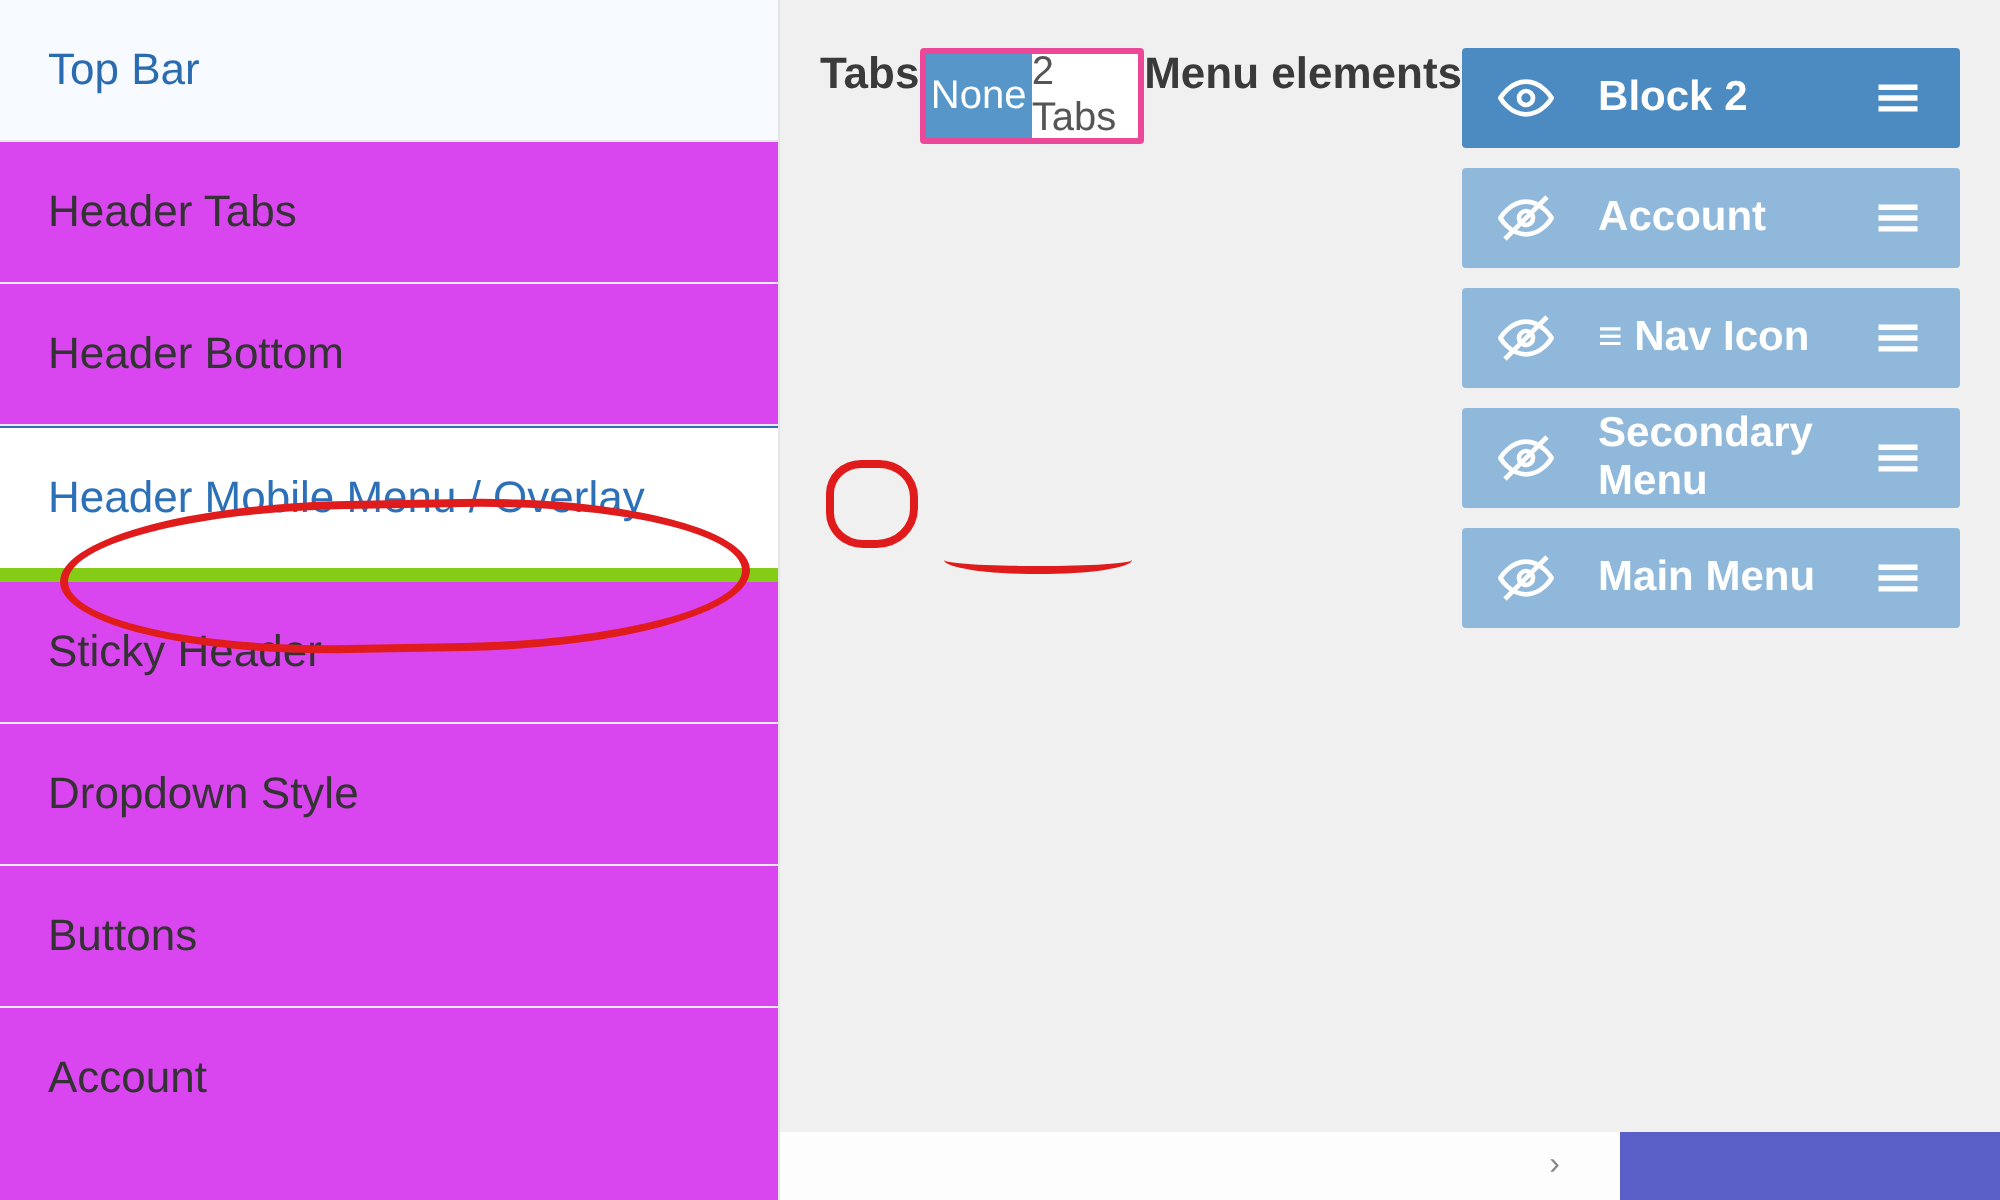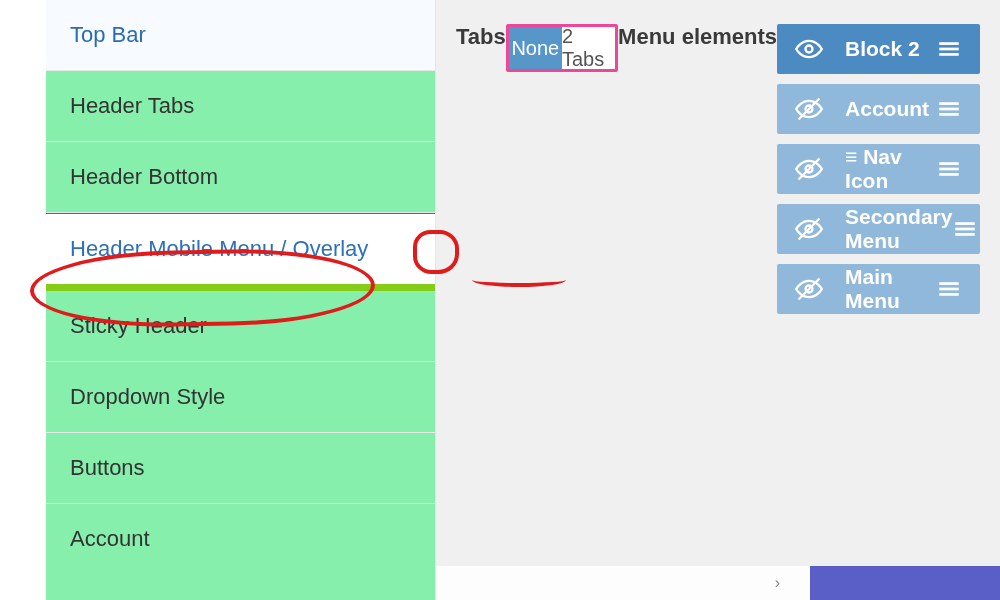--- a/index.html
+++ b/index.html
@@ -2,25 +2,24 @@
 <html><head>
 <meta charset="utf-8">
 <style>
   * { box-sizing: border-box; margin: 0; padding: 0; }
   html, body { width: 1000px; height: 600px; font-family: 'Segoe UI', Arial, sans-serif; background: #fff; overflow: hidden; }
   .app { display: flex; width: 100%; height: 100%; }
 
   
   .sidebar {
     width: 390px;
-    background: #86efac;
+    background: #d946ef;
     display: flex;
     flex-direction: column;
     border-right: 1px solid #e5e5e5;
-    margin-left: 46px;
   }
   .sidebar-item {
     padding: 22px 24px;
     font-size: 22px;
     color: #333;
     border-bottom: 1px solid #e8e8e8;
     cursor: pointer;
     position: relative;
   }
   .sidebar-item.accent {

